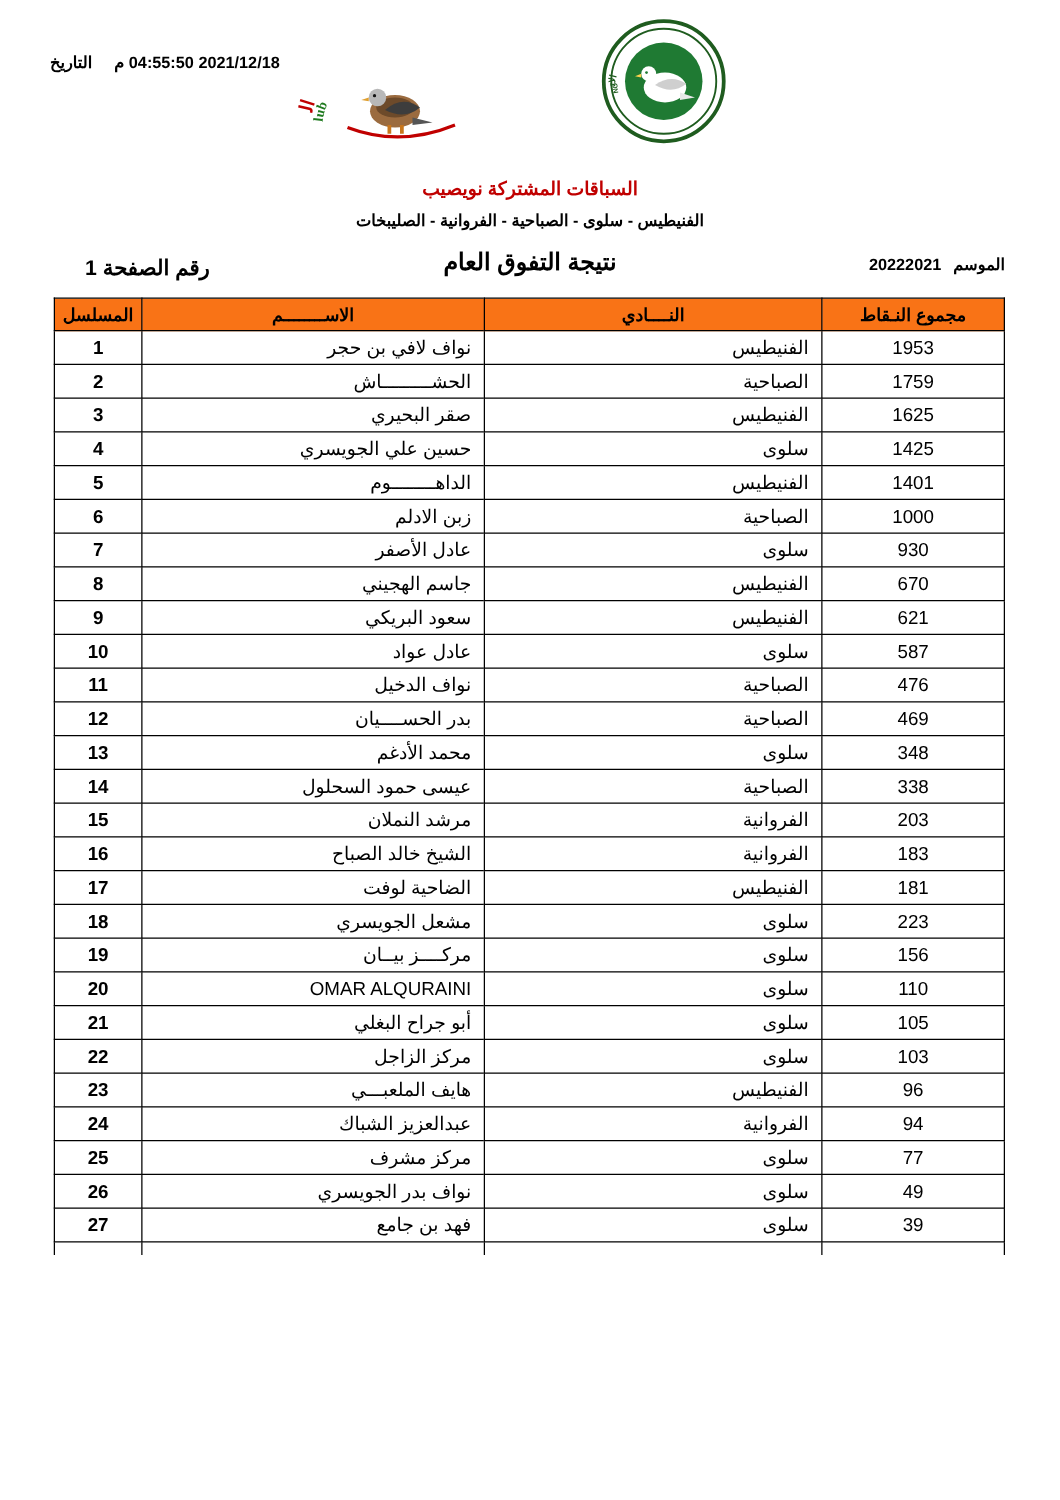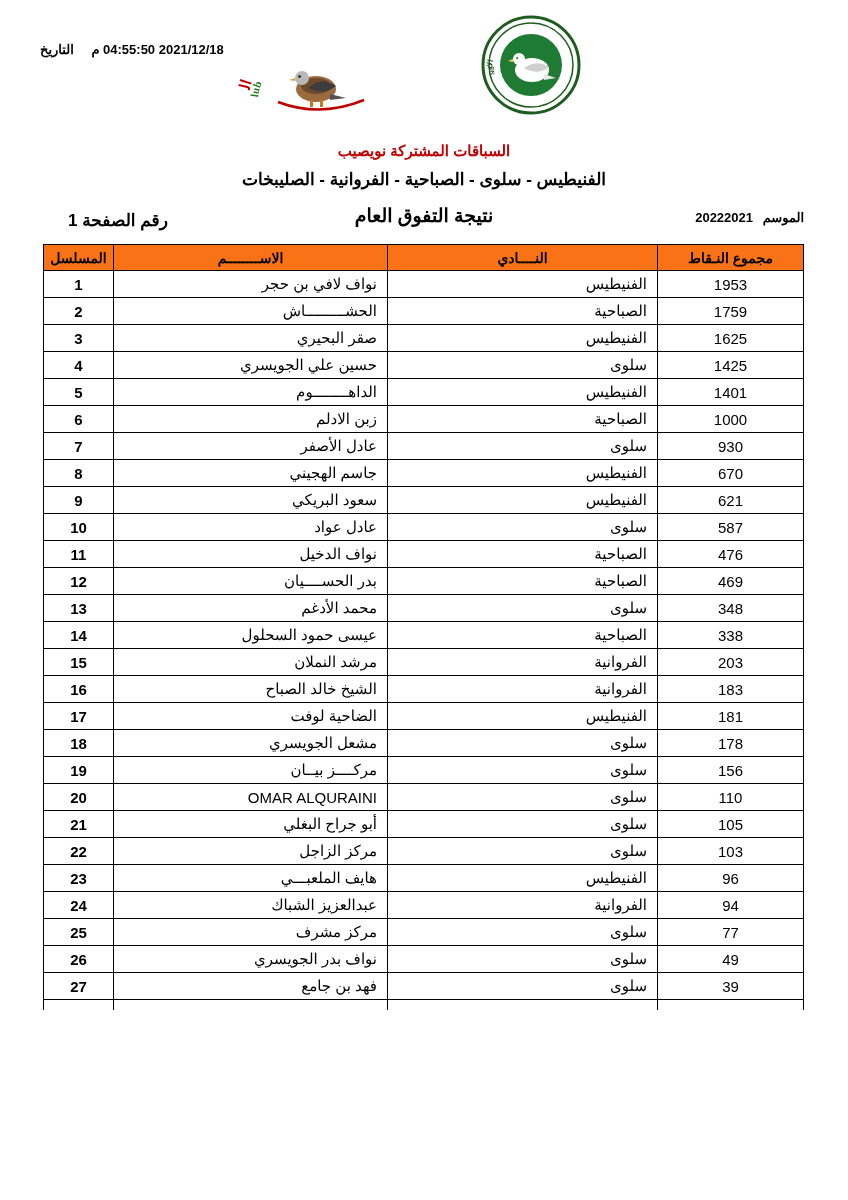--- a/index.html
+++ b/index.html
@@ -62,21 +62,21 @@
   }
   .title-red {
     color: #c00000;
     font-size: 15px;
     font-weight: bold;
     font-family: "Liberation Sans", sans-serif;
     letter-spacing: 0;
   }
   .title-black {
     color: #000000;
-    font-size: 17px;
+    font-size: 13px;
     font-weight: bold;
     font-family: "Liberation Sans", sans-serif;
     margin-top: 9px;
   }
 
   .meta-row {
     position: relative;
     height: 34px;
     margin-top: 14px;
   }
@@ -363,21 +363,21 @@
           <td class="name">الشيخ خالد الصباح</td>
           <td class="serial">16</td>
         </tr>
         <tr>
           <td class="points">181</td>
           <td class="club">الفنيطيس</td>
           <td class="name">الضاحية لوفت</td>
           <td class="serial">17</td>
         </tr>
         <tr>
-          <td class="points">178</td>
+          <td class="points">223</td>
           <td class="club">سلوى</td>
           <td class="name">مشعل الجويسري</td>
           <td class="serial">18</td>
         </tr>
         <tr>
           <td class="points">156</td>
           <td class="club">سلوى</td>
           <td class="name">مركــــز بيــان</td>
           <td class="serial">19</td>
         </tr>

